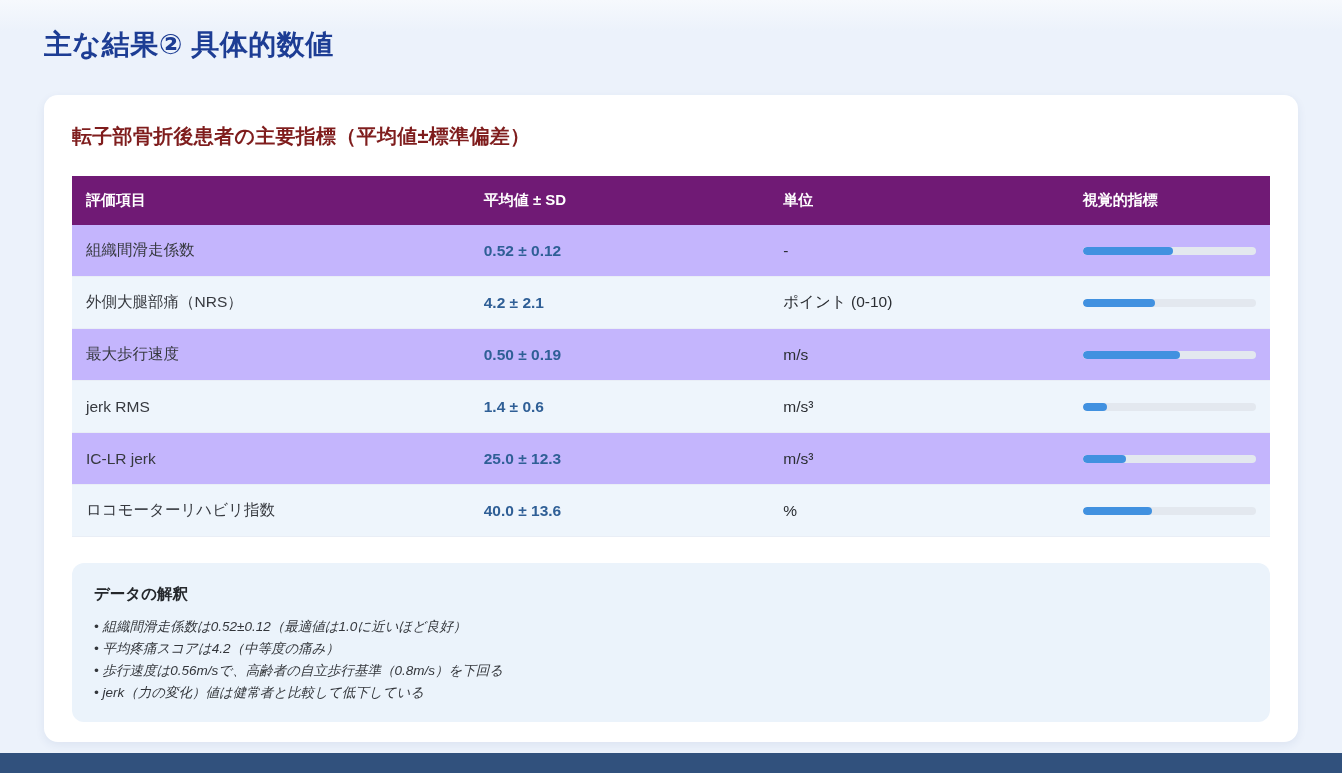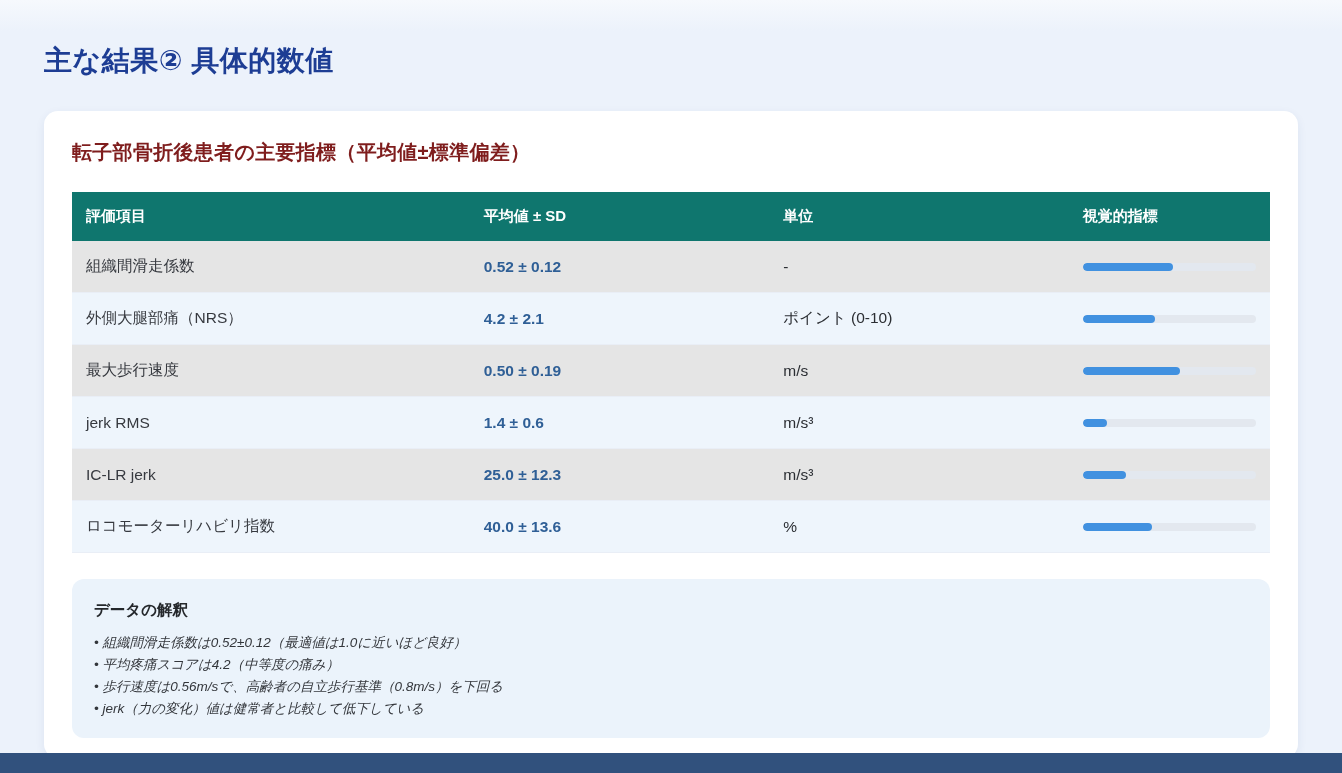--- a/index.html
+++ b/index.html
@@ -3,21 +3,21 @@
 <meta charset="utf-8">
 <style>
   * { margin: 0; padding: 0; box-sizing: border-box; }
   html, body { width: 1342px; height: 773px; }
   body {
     font-family: "Liberation Sans", "DejaVu Sans", sans-serif;
     background: linear-gradient(180deg, #f6f9fd 0%, #ecf2fb 4%, #ecf2fb 100%);
     position: relative;
     overflow: hidden;
   }
-  .page { padding: 26px 44px 0 44px; margin-top: 16px; }
+  .page { padding: 26px 44px 0 44px; }
 
   .page-title {
     font-size: 28px;
     font-weight: bold;
     color: #1d3d94;
     letter-spacing: 0.5px;
     margin-bottom: 31px;
   }
 
   .card {
@@ -37,32 +37,32 @@
   }
 
   
   .metrics-table { width: 100%; }
   .trow {
     display: grid;
     grid-template-columns: 33.2% 25% 25% 16.8%;
     align-items: center;
   }
   .thead {
-    background: #0f766e;
+    background: #701a75;
     color: #ffffff;
     height: 49px;
     font-weight: bold;
     font-size: 15px;
   }
   .cell { padding: 0 14px; }
   .tbody .trow {
     height: 52px;
     font-size: 15.5px;
     border-bottom: 1px solid #e9eef6;
-    background: #e5e5e5;
+    background: #c4b5fd;
   }
   .tbody .trow:nth-child(even) { background: #eef5fc; }
   .cell.item { color: #36393f; }
   .cell.value { color: #2f5f96; font-weight: bold; }
   .cell.unit { color: #2b2e33; }
   .bar-track {
     width: 100%;
     height: 8px;
     background: #e3e8ef;
     border-radius: 4px;

